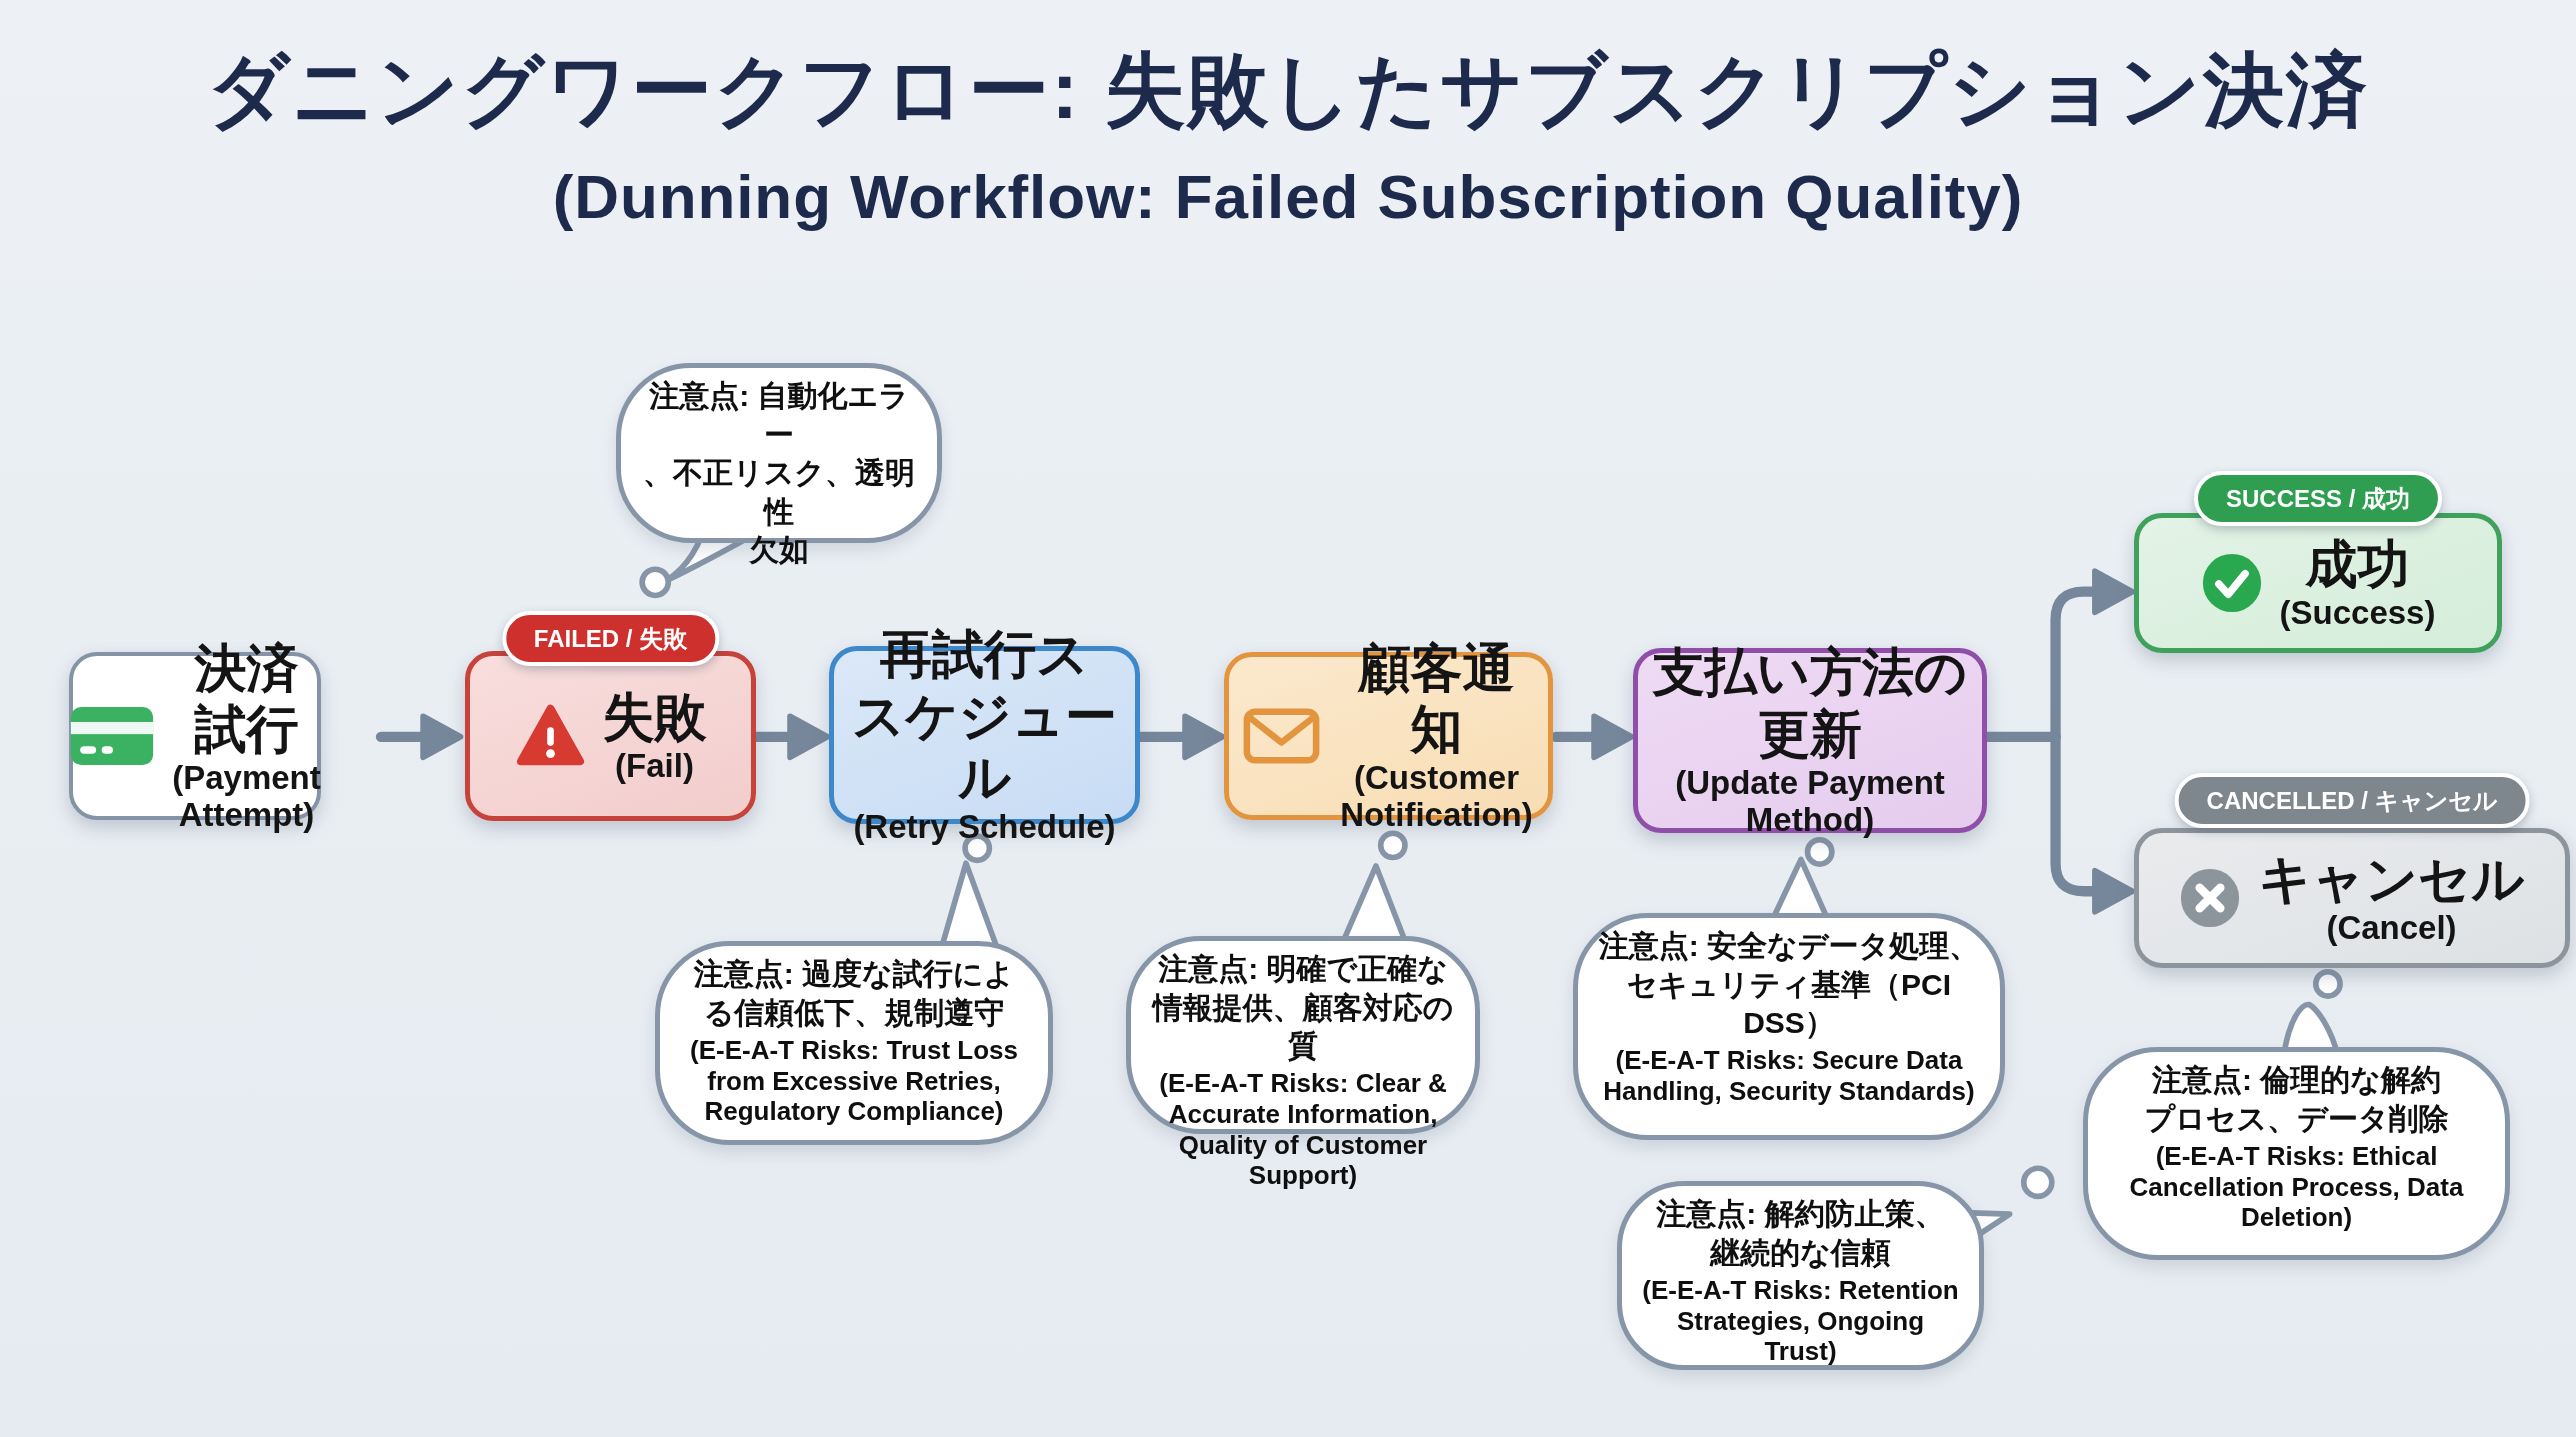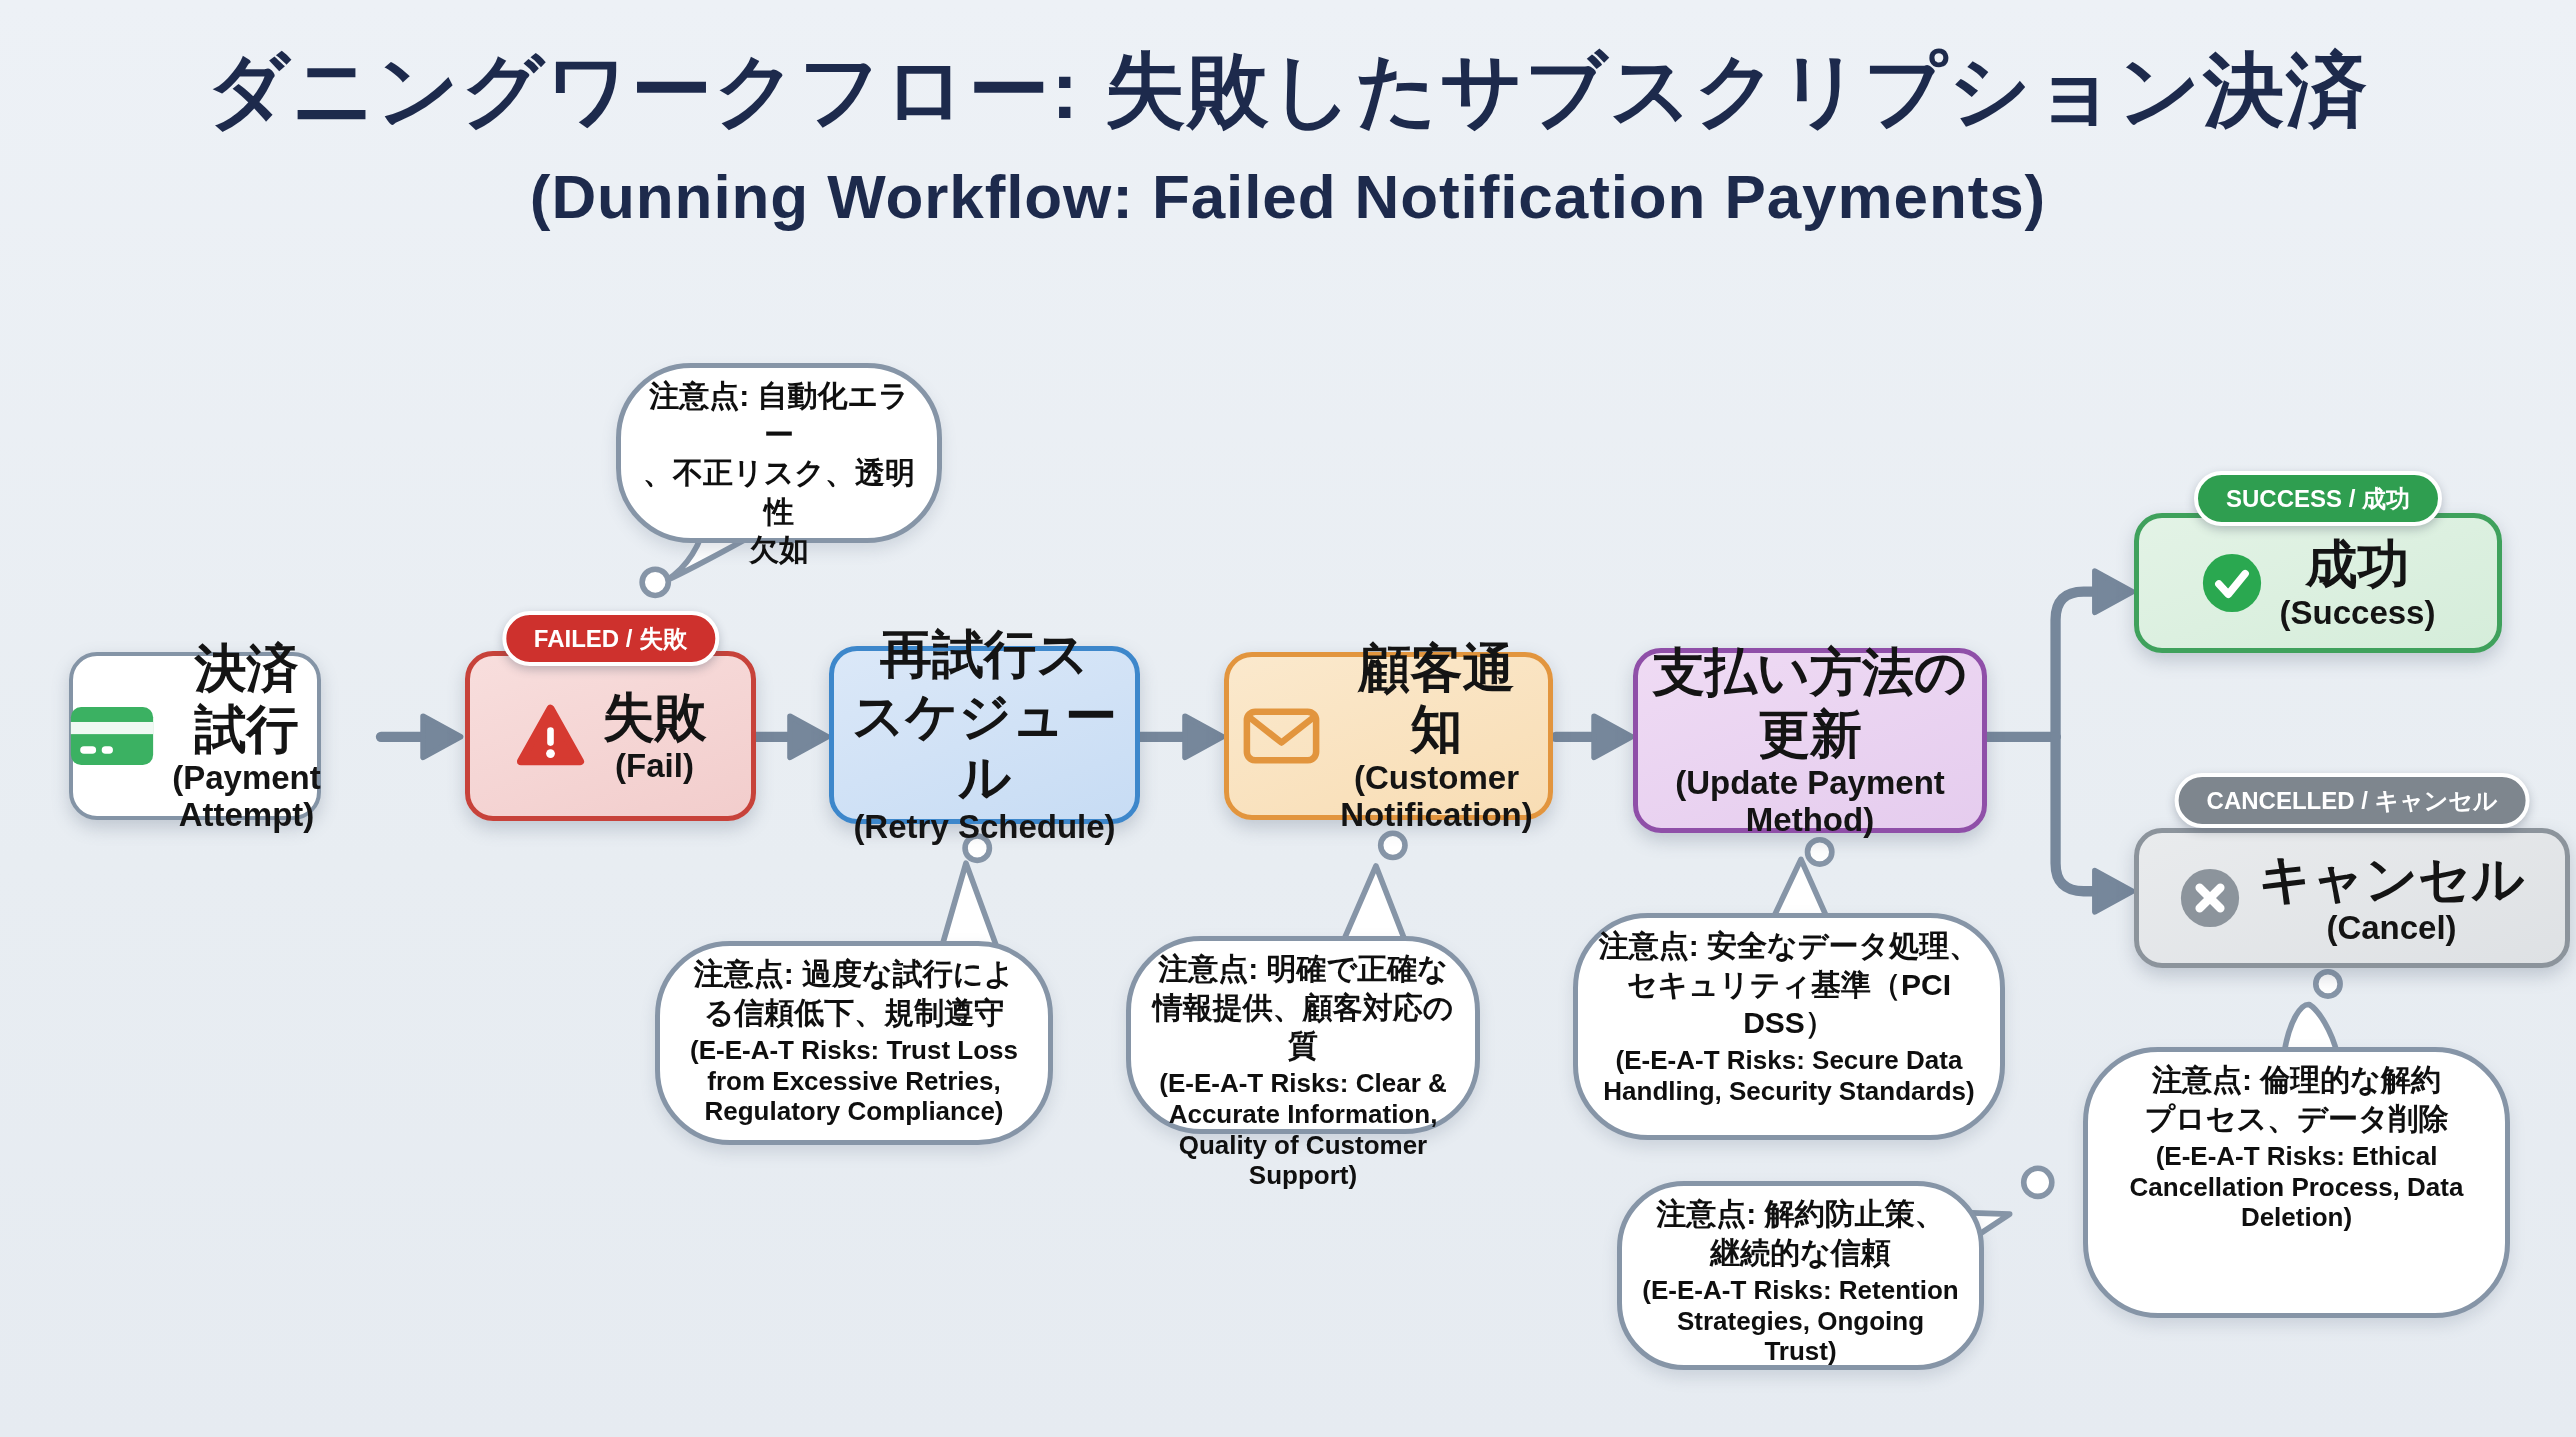--- a/index.html
+++ b/index.html
@@ -52,21 +52,21 @@
     box-sizing:border-box;padding:9.4px 17px;
   }
   .bub-jp{font-weight:bold;font-size:30px;line-height:1.28;color:#0f0f0f;}
   .bub-en{font-weight:bold;font-size:26px;line-height:1.18;color:#0f0f0f;margin-top:2.8px;}
 
   .b-automation{left:616px;top:363px;width:326px;height:180px;}
   .b-retries{left:655px;top:941px;width:398px;height:204px;}
   .b-notification{left:1126px;top:936px;width:354px;height:198px;}
   .b-security{left:1573px;top:913px;width:432px;height:227px;}
   .b-retention{left:1617px;top:1181px;width:367px;height:189px;border-radius:67px;}
-  .b-cancellation{left:2083px;top:1047px;width:427px;height:271px;}
+  .b-cancellation{left:2083px;top:1047px;width:427px;height:213px;}
 </style>
 </head>
 <body>
 
 <div class="canvas">
 
   <svg class="overlay" viewBox="0 0 2752 1536" xmlns="http://www.w3.org/2000/svg">
     <g stroke="#76879b" stroke-width="11" fill="none" stroke-linecap="round">
       <path d="M407 787 H452"></path>
       <path d="M808 787 H844"></path>
@@ -95,21 +95,21 @@
       <circle cx="1044" cy="906" r="13"></circle>
       <circle cx="1488" cy="903" r="13"></circle>
       <circle cx="1944" cy="910" r="13"></circle>
       <circle cx="2177" cy="1263" r="15"></circle>
       <circle cx="2487" cy="1051" r="13"></circle>
     </g>
   </svg>
 
   <header class="title">
     <div class="title-jp">ダニングワークフロー: 失敗したサブスクリプション決済</div>
-    <div class="title-en">(Dunning Workflow: Failed Notification Payments)</div>
+    <div class="title-en">(Dunning Workflow: Failed Subscription Quality)</div>
   </header>
 
   <div class="node n-payment">
     <svg class="icon" width="86" height="62" viewBox="0 0 92 66">
       <rect x="2" y="2" width="88" height="62" rx="11" fill="#3bb162"></rect>
       <rect x="2" y="18" width="88" height="13" fill="#ffffff" opacity="0.92"></rect>
       <rect x="12" y="44" width="17" height="8" rx="4" fill="#ffffff"></rect>
       <rect x="35" y="44" width="12" height="8" rx="4" fill="#ffffff"></rect>
     </svg>
     <div class="node-text">

